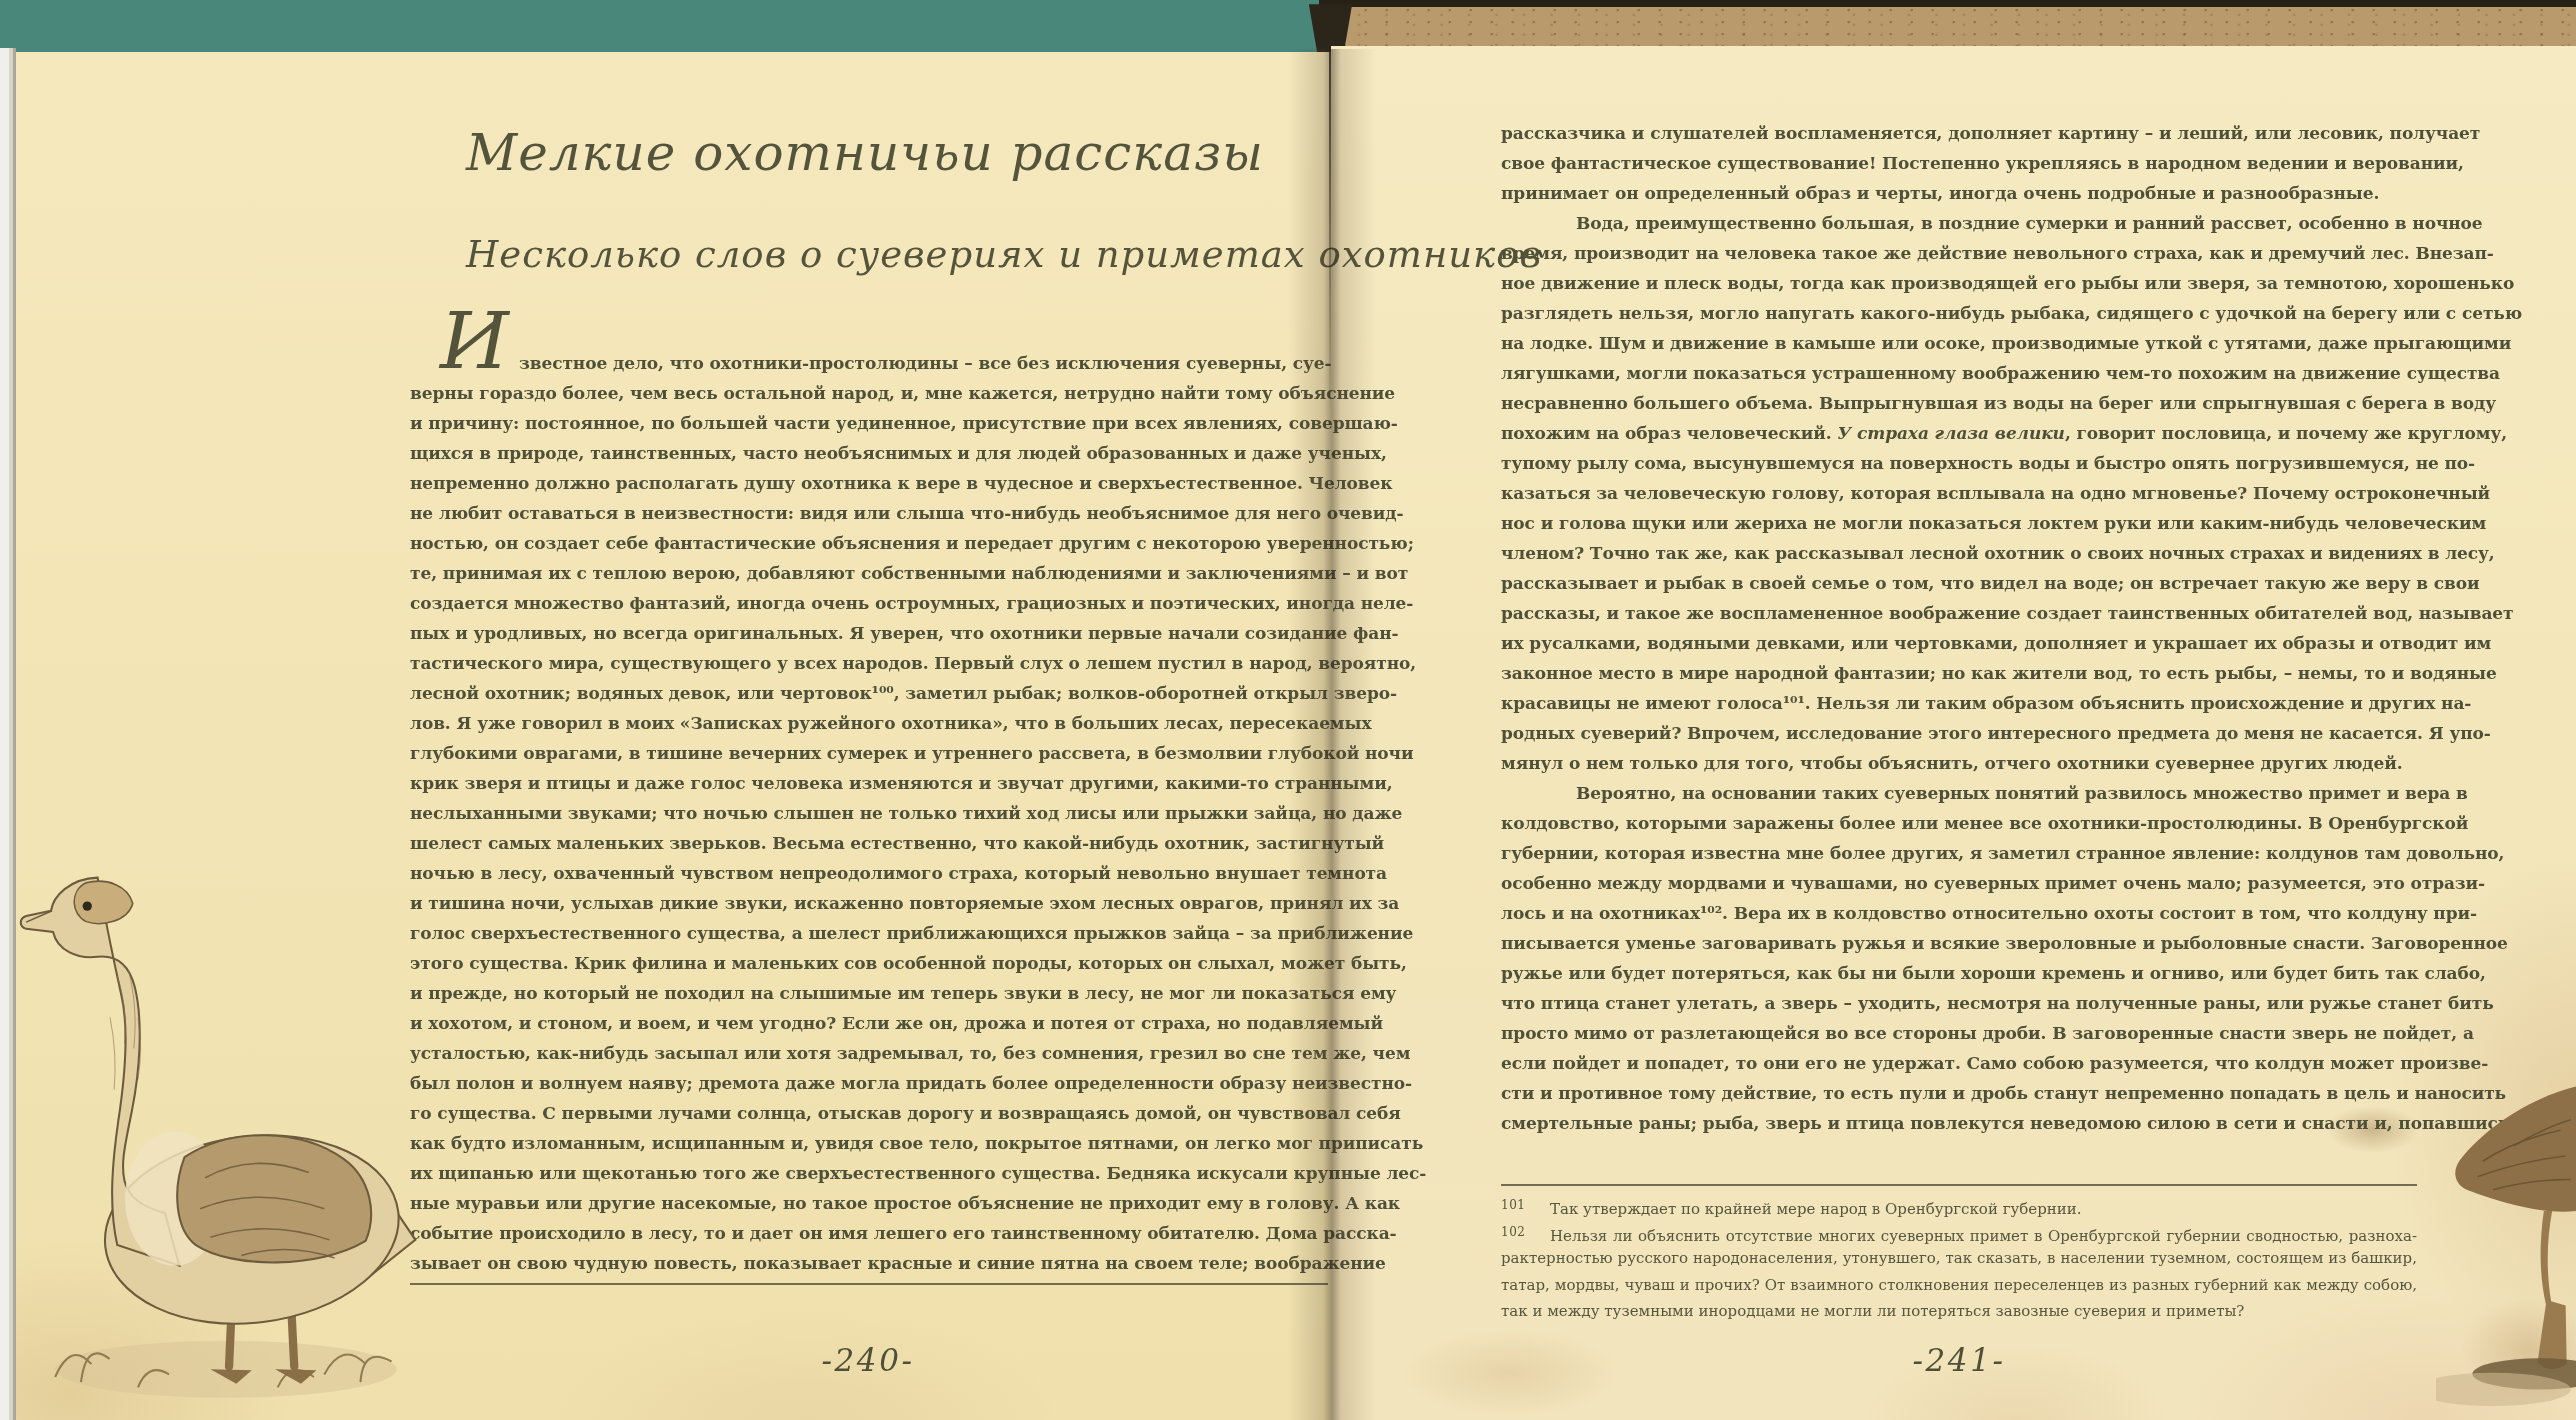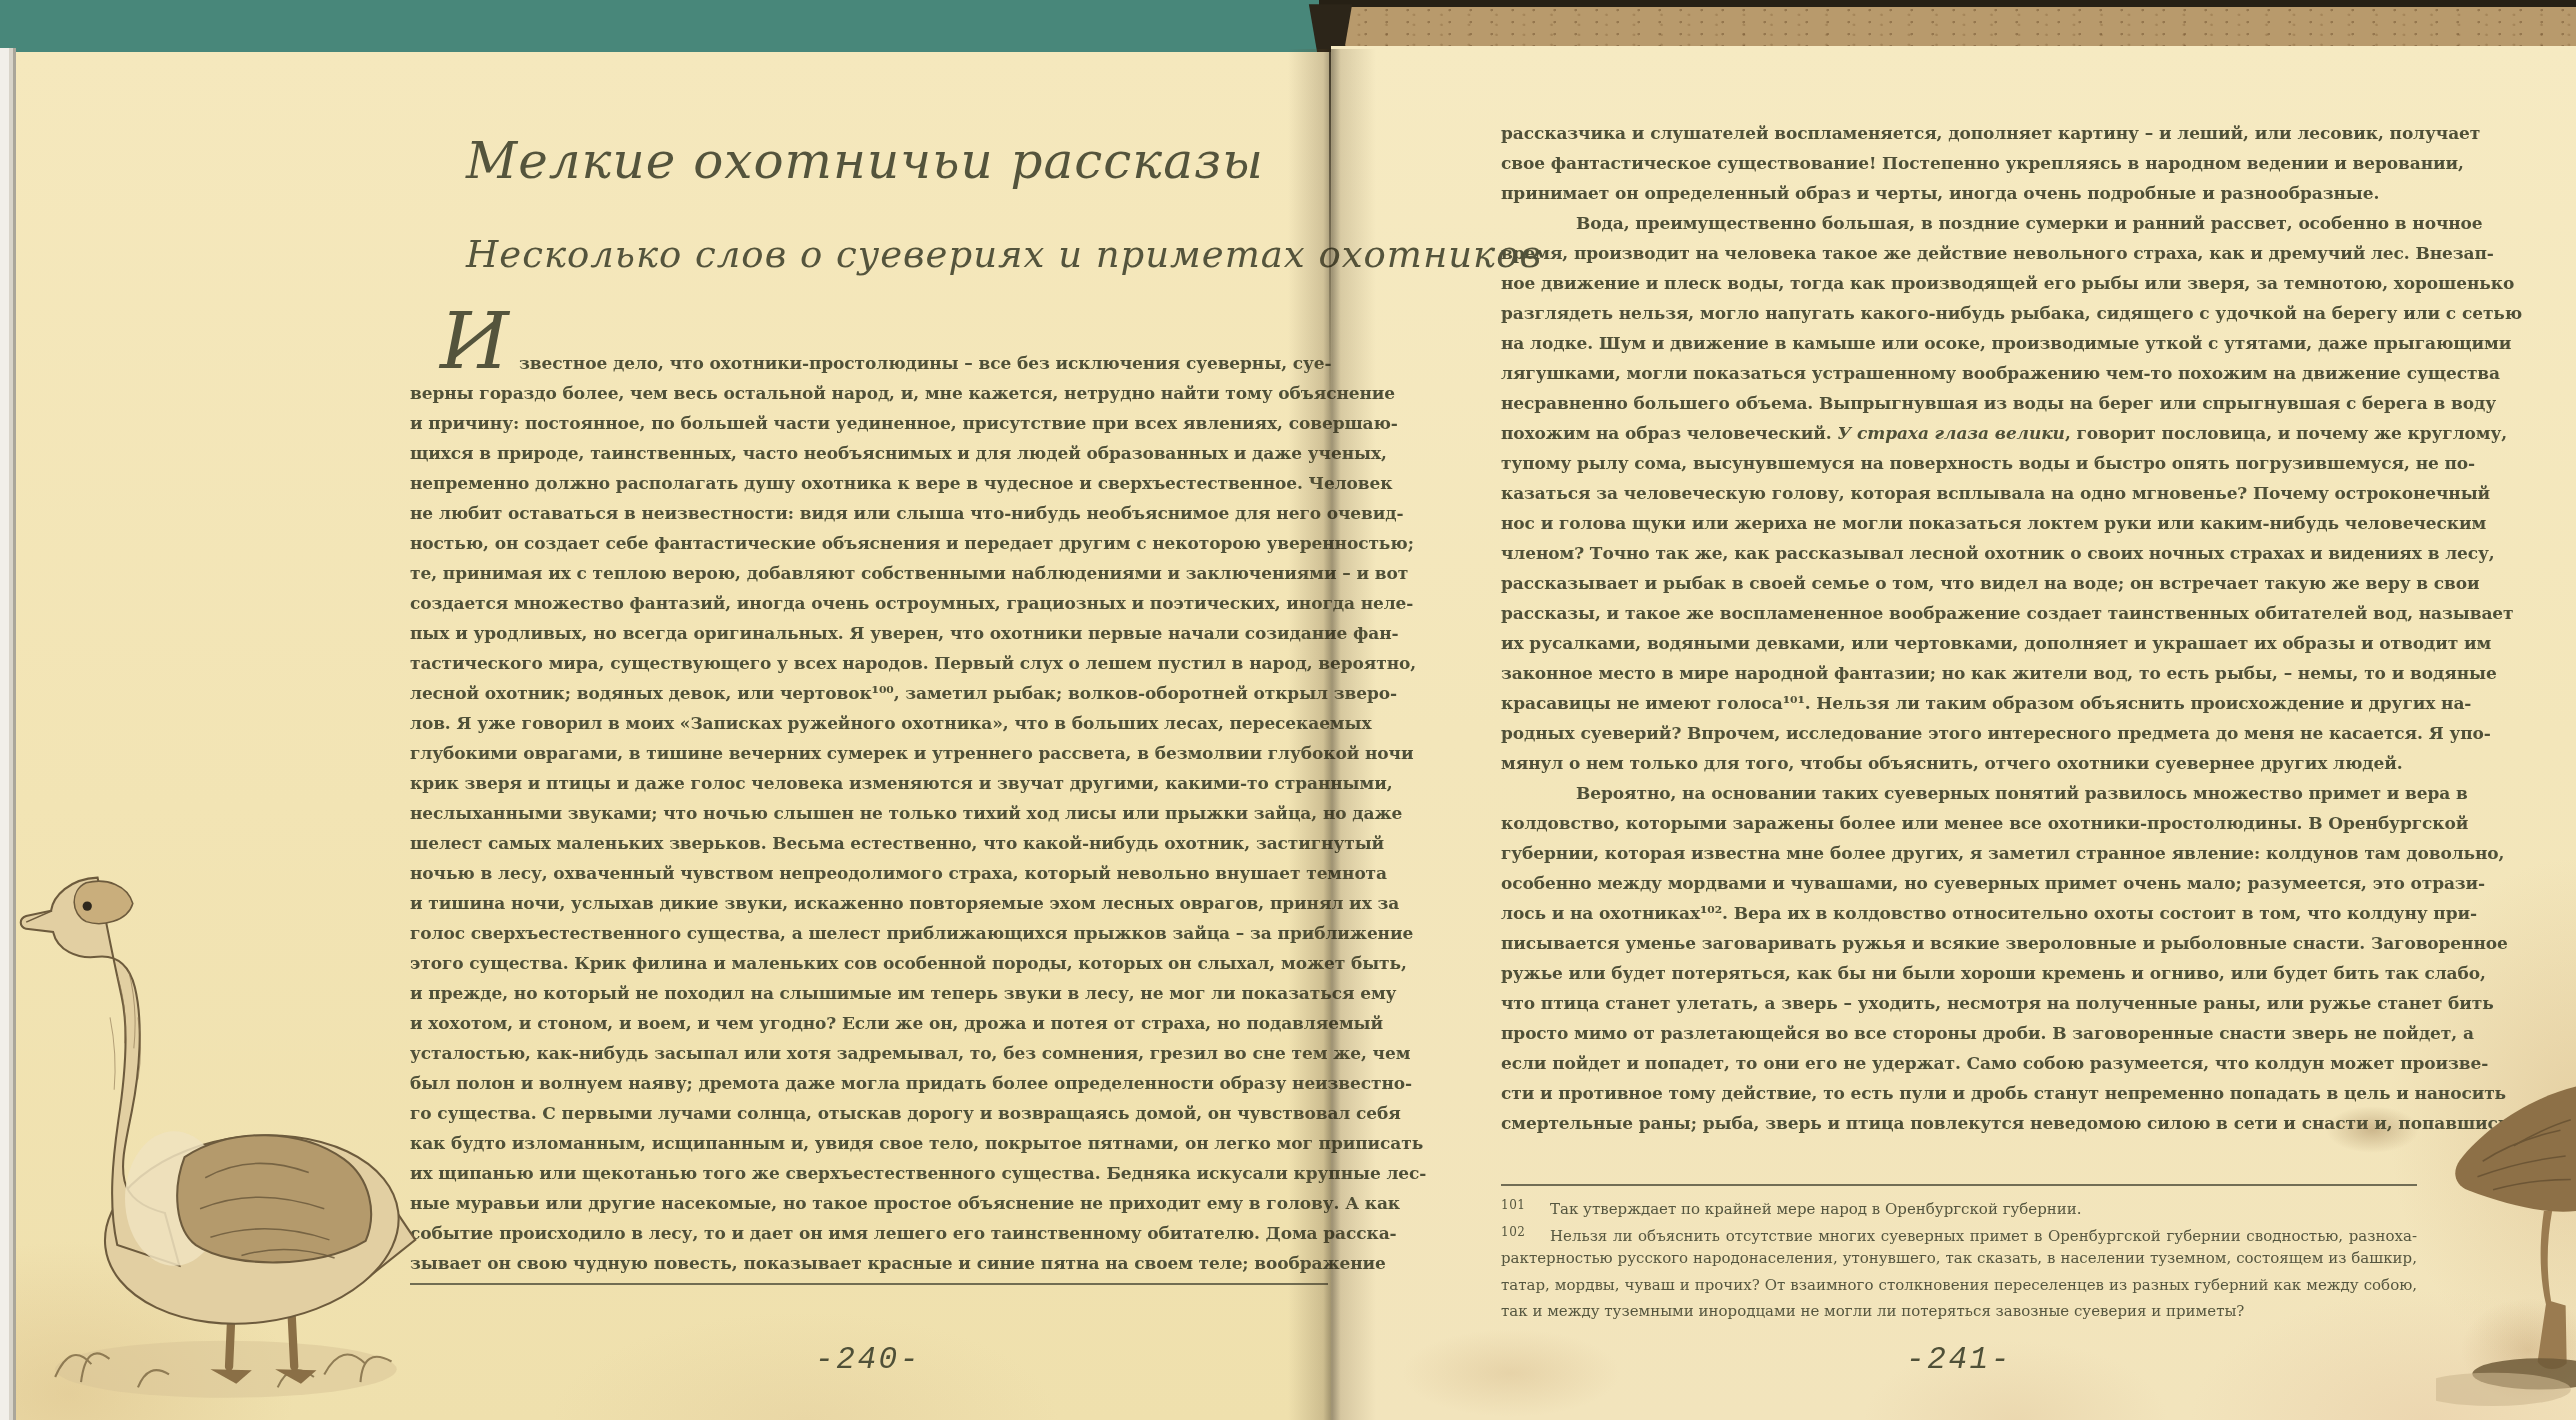--- a/index.html
+++ b/index.html
@@ -32,39 +32,39 @@
       radial-gradient(338px 187px at 88% 100%, rgba(231,203,166,.55), transparent 70%),
       radial-gradient(218px 114px at 55% 100%, rgba(224,198,156,.4), transparent 70%),
       linear-gradient(180deg,#f6eac2 0%,#f3e6ba 50%,#f2e4bc 100%);}
   .gutter-shadow{position:absolute;left:1288px;top:49px;width:88px;height:1371px;pointer-events:none;
     background:linear-gradient(90deg,rgba(84,64,34,0) 0%,rgba(84,64,34,.22) 40%,rgba(40,30,14,.42) 50%,rgba(84,64,34,.18) 60%,rgba(84,64,34,0) 100%);}
   .gutter-line{position:absolute;left:1329px;top:52px;width:1.6px;height:363px;
     background:linear-gradient(180deg,rgba(30,24,12,.75),rgba(30,24,12,0));}
   .stain{position:absolute;border-radius:50%;pointer-events:none;}
   
   .title{position:absolute;font-style:italic;color:#54543c;white-space:nowrap;letter-spacing:1px;}
-  .title-main{left:466px;top:124px;font-size:50px;margin-top:8px;}
+  .title-main{left:466px;top:124px;font-size:50px;}
   .title-sub{left:466px;top:233px;font-size:37px;}
   .dropcap{position:absolute;left:440px;top:302px;font-size:79px;font-style:italic;color:#54543c;line-height:1;}
   .body-block{position:absolute;color:#4f5038;font-size:17px;letter-spacing:-0.1px;font-weight:bold;}
   .body-left{left:410px;top:348px;width:916px;}
   .body-right{left:1501px;top:118px;width:916px;}
   .line{height:30px;line-height:30px;text-align:justify;text-align-last:justify;white-space:nowrap;}
   .line.end{text-align-last:left;}
   .line.indent{padding-left:75px;}
   .line.dropcap-line{padding-left:109px;}
   .rule{position:absolute;height:1.6px;background:#5a5843;opacity:.85;}
   .rule-left{left:410px;top:1283px;width:918px;}
   .rule-right{left:1501px;top:1184px;width:916px;}
   .fn-block{position:absolute;color:#55563f;font-size:15px;}
   .fn-left{left:410px;top:1298px;width:916px;}
   .fn-right{left:1501px;top:1192px;width:916px;}
   .fn-block .line{height:26.5px;line-height:26.5px;}
   .fmark{display:inline-block;width:49px;font-size:12px;vertical-align:4.7px;letter-spacing:0.5px;}
-  .pagenum{position:absolute;font-style:italic;font-size:31px;color:#4f5038;letter-spacing:2.6px;font-family:Liberation Mono, monospace;}
+  .pagenum{position:absolute;font-style:italic;font-size:31px;color:#4f5038;letter-spacing:2.6px;}
   .pagenum-left{left:868px;top:1342px;transform:translateX(-50%);}
   .pagenum-right{left:1959px;top:1342px;transform:translateX(-50%);}
   i{font-style:italic;}
   .illo{position:absolute;}
 </style>
 </head>
 <body>
 
 <div class="root">
 

